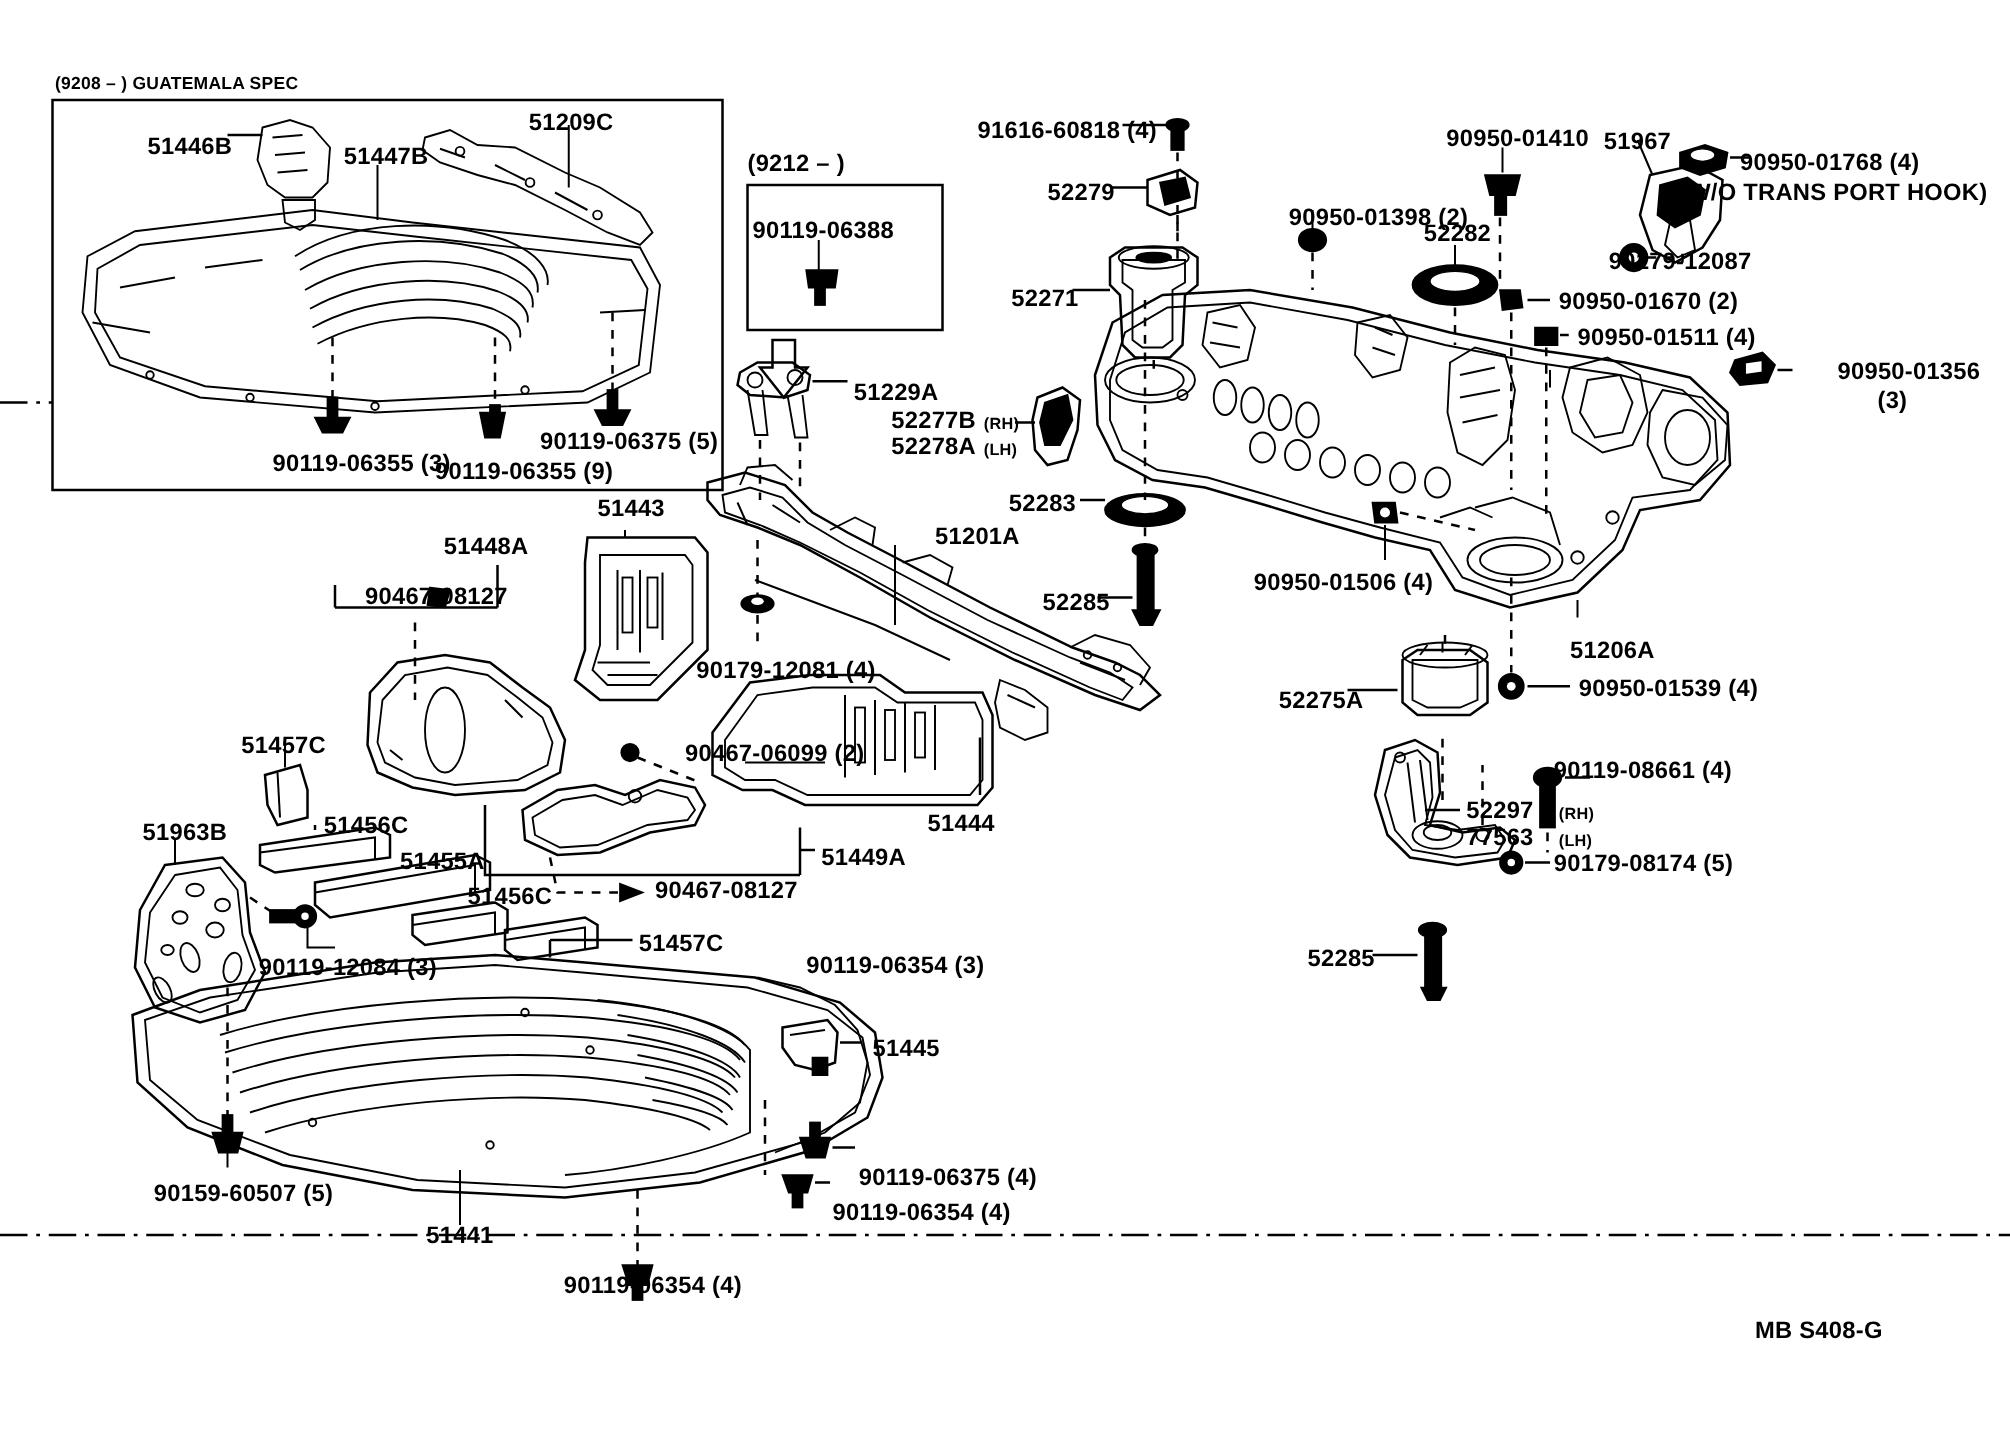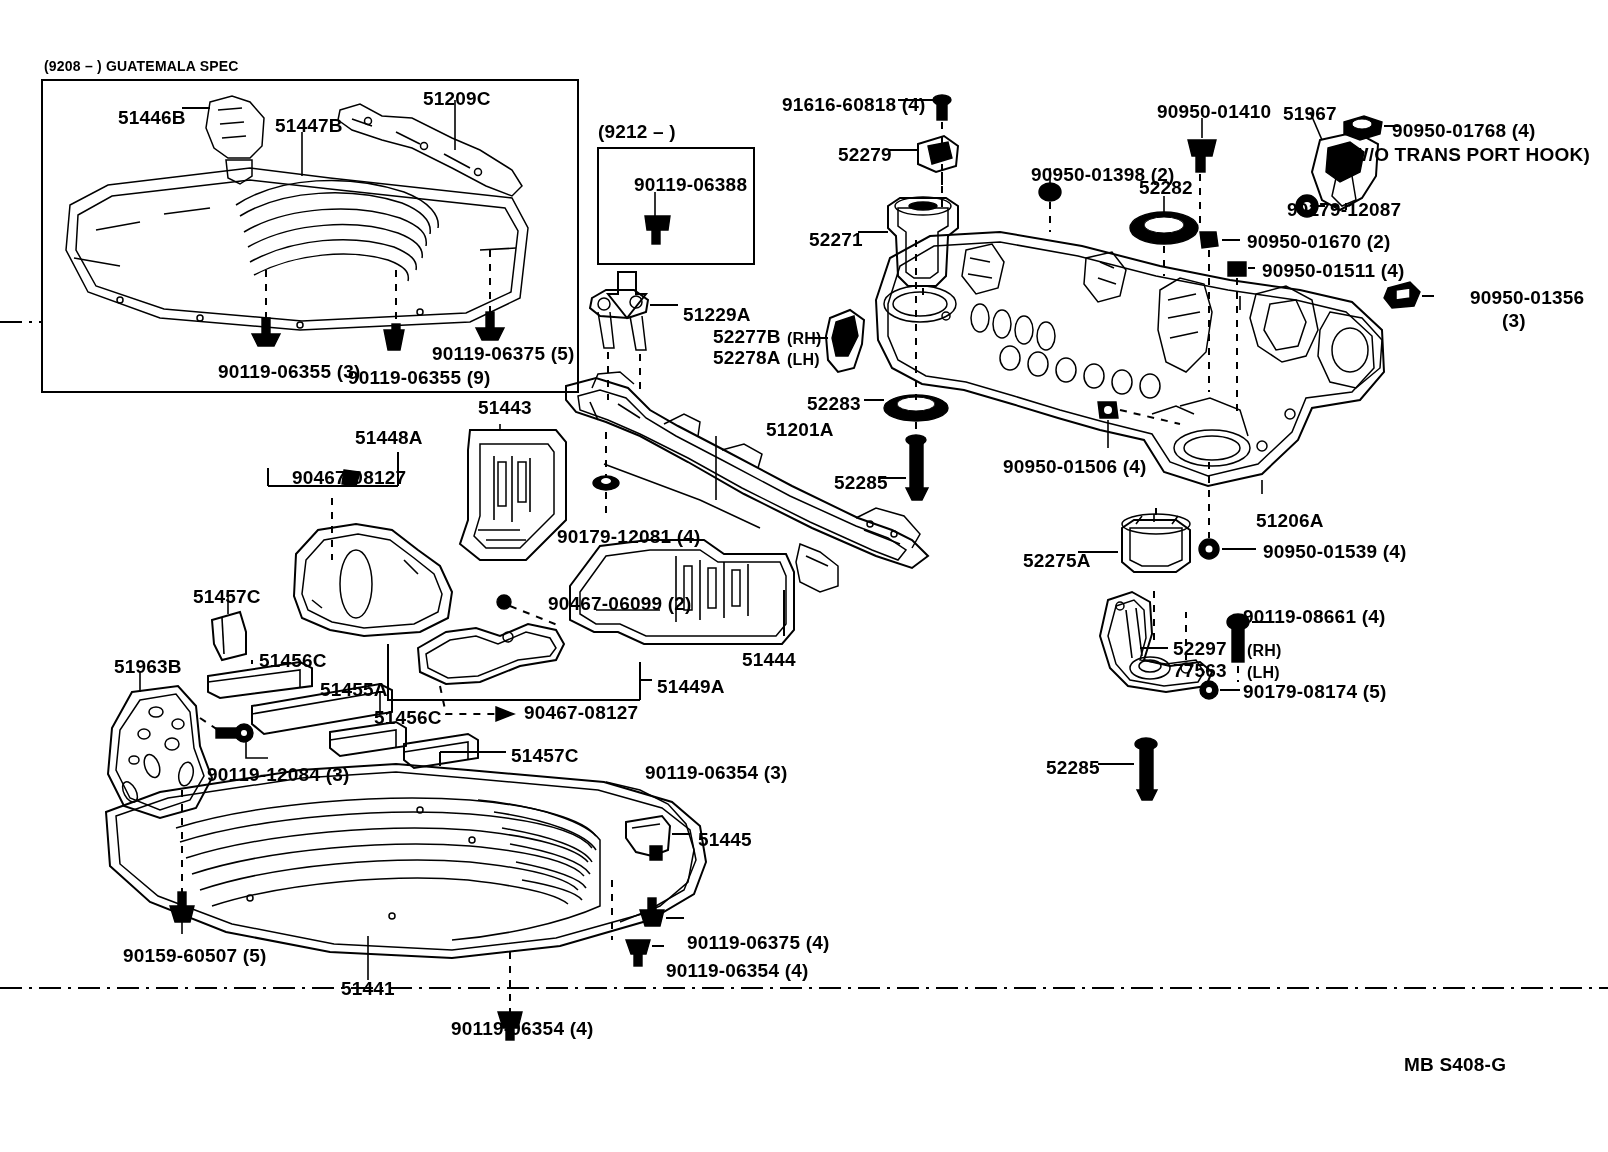--- a/index.html
+++ b/index.html
@@ -1,21 +1,21 @@
 <!DOCTYPE html>
 <html><head>
 <meta charset="utf-8">
 <style>
   html,body{margin:0;padding:0;background:#ffffff;}
   body{width:1608px;height:1152px;position:relative;overflow:hidden;
        font-family:"Liberation Sans","DejaVu Sans",sans-serif;color:#000;}
   #stage{position:absolute;inset:0;}
   .lbl{position:absolute;font-weight:bold;white-space:nowrap;letter-spacing:.2px;
        font-size:19px;line-height:20px;}
-  .lbl.sm{font-size:16px;}
+  .lbl.sm{font-size:13px;}
   .lbl.hdr{font-size:14px;}
   .lbl.code{font-size:19px;}
   svg.art{position:absolute;left:0;top:0;width:1608px;height:1152px;overflow:visible;}
   .ln{stroke:#000;stroke-width:2;fill:none;}
   .lnd{stroke:#000;stroke-width:2;fill:none;stroke-dasharray:7 7;}
   .lnt{stroke:#000;stroke-width:1.6;fill:none;}
   .fl{fill:#000;stroke:#000;stroke-width:1.4;}
   .nf{fill:none;stroke:#000;stroke-width:2;}
   .nf1{fill:none;stroke:#000;stroke-width:1.5;}
   .wht1{fill:#fff;stroke:#000;stroke-width:1.5;}
@@ -518,21 +518,21 @@
 
   <div class="lbl hdr" style="left:44px;top:56px">(9208 –         ) GUATEMALA SPEC</div>
   <div class="lbl" style="left:598px;top:122px">(9212 –          )</div>
 
   <div class="lbl code" style="left: 118px; top: 108px;">51446B</div>
   <div class="lbl code" style="left: 275px; top: 116px;">51447B</div>
   <div class="lbl code" style="left: 423px; top: 89px;">51209C</div>
   <div class="lbl code" style="left: 218px; top: 362px;">90119-06355 (3)</div>
   <div class="lbl code" style="left: 348px; top: 368px;">90119-06355 (9)</div>
   <div class="lbl code" style="left: 432px; top: 344px;">90119-06375 (5)</div>
-  <div class="lbl code" style="left: 602px; top: 175px; margin-left: 32px;">90119-06388</div>
+  <div class="lbl code" style="left: 602px; top: 175px;">90119-06388</div>
   <div class="lbl code" style="left: 782px; top: 95px;">91616-60818 (4)</div>
   <div class="lbl code" style="left: 838px; top: 145px;">52279</div>
   <div class="lbl code" style="left: 1003px; top: 165px; margin-left: 28px;">90950-01398 (2)</div>
   <div class="lbl code" style="left: 1157px; top: 102px;">90950-01410</div>
   <div class="lbl code" style="left: 1283px; top: 104px;">51967</div>
   <div class="lbl code" style="left: 1392px; top: 121px;">90950-01768 (4)</div>
   <div class="lbl code" style="left: 1344px; top: 145px;">(W/O TRANS PORT HOOK)</div>
   <div class="lbl code" style="left: 1139px; top: 178px;">52282</div>
   <div class="lbl code" style="left: 1275px; top: 200px; margin-left: 12px;">90179-12087</div>
   <div class="lbl code" style="left: 809px; top: 230px;">52271</div>
@@ -540,21 +540,21 @@
   <div class="lbl code" style="left: 1262px; top: 261px;">90950-01511 (4)</div>
   <div class="lbl code" style="left: 1437px; top: 288px; margin-left: 33px;">90950-01356</div>
   <div class="lbl code" style="left: 1502px; top: 311px;">(3)</div>
   <div class="lbl code" style="left: 683px; top: 305px;">51229A</div>
   <div class="lbl code" style="left: 713px; top: 327px;">52277B</div>
   <div class="lbl sm" style="left: 787px; top: 329px;">(RH)</div>
   <div class="lbl code" style="left: 713px; top: 348px;">52278A</div>
   <div class="lbl sm" style="left: 787px; top: 350px;">(LH)</div>
   <div class="lbl code" style="left: 807px; top: 394px;">52283</div>
   <div class="lbl code" style="left: 478px; top: 398px;">51443</div>
-  <div class="lbl code" style="left: 748px; top: 420px; margin-left: 18px;">51201A</div>
+  <div class="lbl code" style="left: 748px; top: 420px;">51201A</div>
   <div class="lbl code" style="left: 355px; top: 428px;">51448A</div>
   <div class="lbl code" style="left: 292px; top: 468px;">90467-08127</div>
   <div class="lbl code" style="left: 834px; top: 473px;">52285</div>
   <div class="lbl code" style="left: 1003px; top: 457px;">90950-01506 (4)</div>
   <div class="lbl code" style="left: 557px; top: 527px;">90179-12081 (4)</div>
   <div class="lbl code" style="left: 1256px; top: 511px;">51206A</div>
   <div class="lbl code" style="left: 1023px; top: 551px;">52275A</div>
   <div class="lbl code" style="left: 1263px; top: 542px;">90950-01539 (4)</div>
   <div class="lbl code" style="left: 193px; top: 587px;">51457C</div>
   <div class="lbl code" style="left: 548px; top: 594px;">90467-06099 (2)</div>

